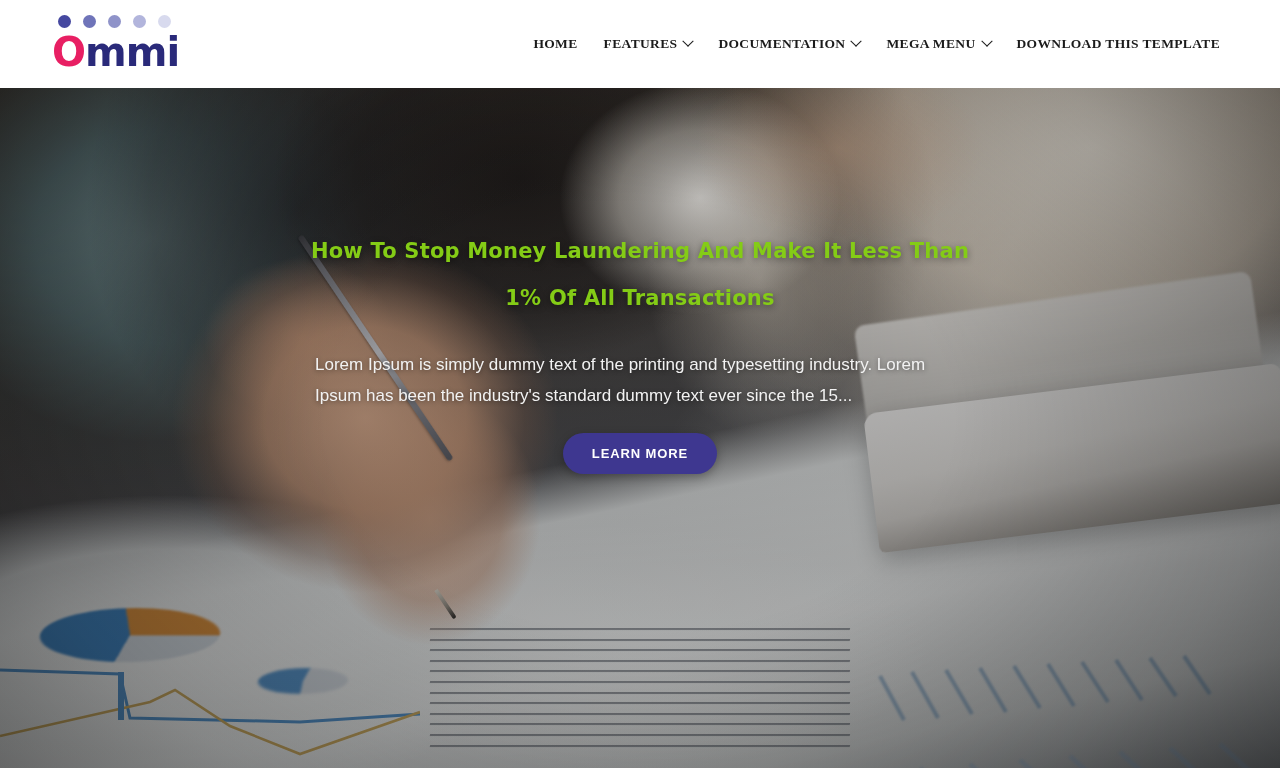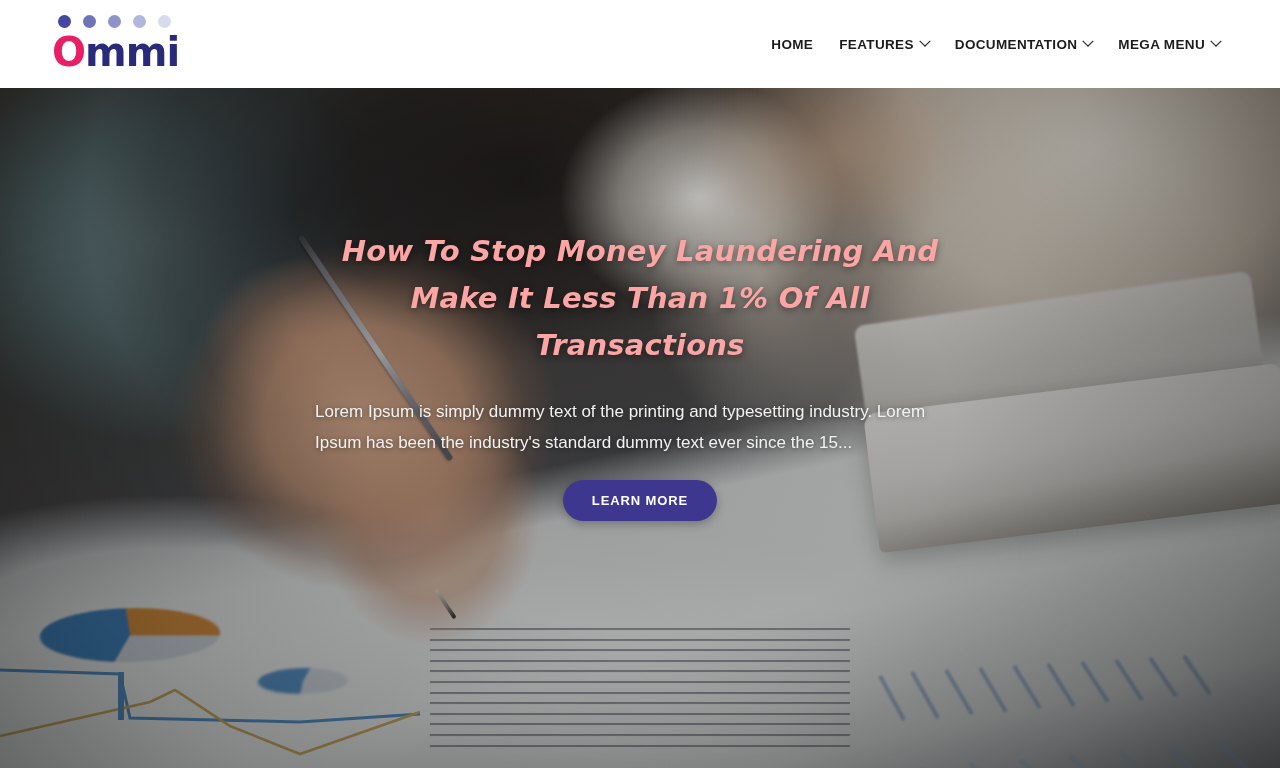--- a/index.html
+++ b/index.html
@@ -46,21 +46,21 @@
   }
   .brand-word .o{ color:#e81f63; }
 
   .main-nav{
     position:absolute; right:60px; top:0; height:88px;
     display:flex; align-items:center; gap:0;
   }
   .nav-item{
     display:flex; align-items:center; gap:5px;
     padding:0 13px;
-    font-family:Liberation Sans, sans-serif;
+    font-family:Liberation Serif, serif;
     font-size:13.5px;
     font-weight:bold;
     letter-spacing:0.35px;
     color:#1b1b1b;
     text-transform:uppercase;
     white-space:nowrap;
     cursor:pointer;
     height:88px;
     justify-content:center;
   }
@@ -204,28 +204,27 @@
   .hero-inner{
     position:absolute; inset:0;
     display:flex; flex-direction:column;
     align-items:center; justify-content:flex-start;
     padding-top:140px;
     z-index:10;
   }
   .hero-title{
     width:660px;
     text-align:center;
-    color:#fca5a5;
+    color:#84cc16;
     font-family:"DejaVu Sans", sans-serif;
-    font-size:29px;
+    font-size:21px;
     font-weight:bold;
     line-height:47px;
     letter-spacing:0.2px;
     text-shadow:0 2px 7px rgba(0,0,0,0.42);
-    font-style:italic;
   }
   .hero-sub{
     margin-top:27px;
     width:650px;
     text-align:left;
     color:#f2f2f2;
     font-family:"Liberation Sans", sans-serif;
     font-size:17px;
     line-height:31px;
     text-shadow:0 1px 5px rgba(0,0,0,0.45);
@@ -269,20 +268,23 @@
       <span>FEATURES</span>
       <span class="chev"></span>
     </div>
     <div class="nav-item">
       <span>DOCUMENTATION</span>
       <span class="chev"></span>
     </div>
     <div class="nav-item">
       <span>MEGA MENU</span>
       <span class="chev"></span>
+    </div>
+    <div class="nav-item">
+      <span>DOWNLOAD THIS TEMPLATE</span>
     </div>
   </nav>
 </header>
 
 <section class="hero">
 
   <div class="photo ph-base"></div>
   <div class="photo ph-suit"></div>
   <div class="photo ph-light"></div>
   <div class="photo ph-paper"></div>

